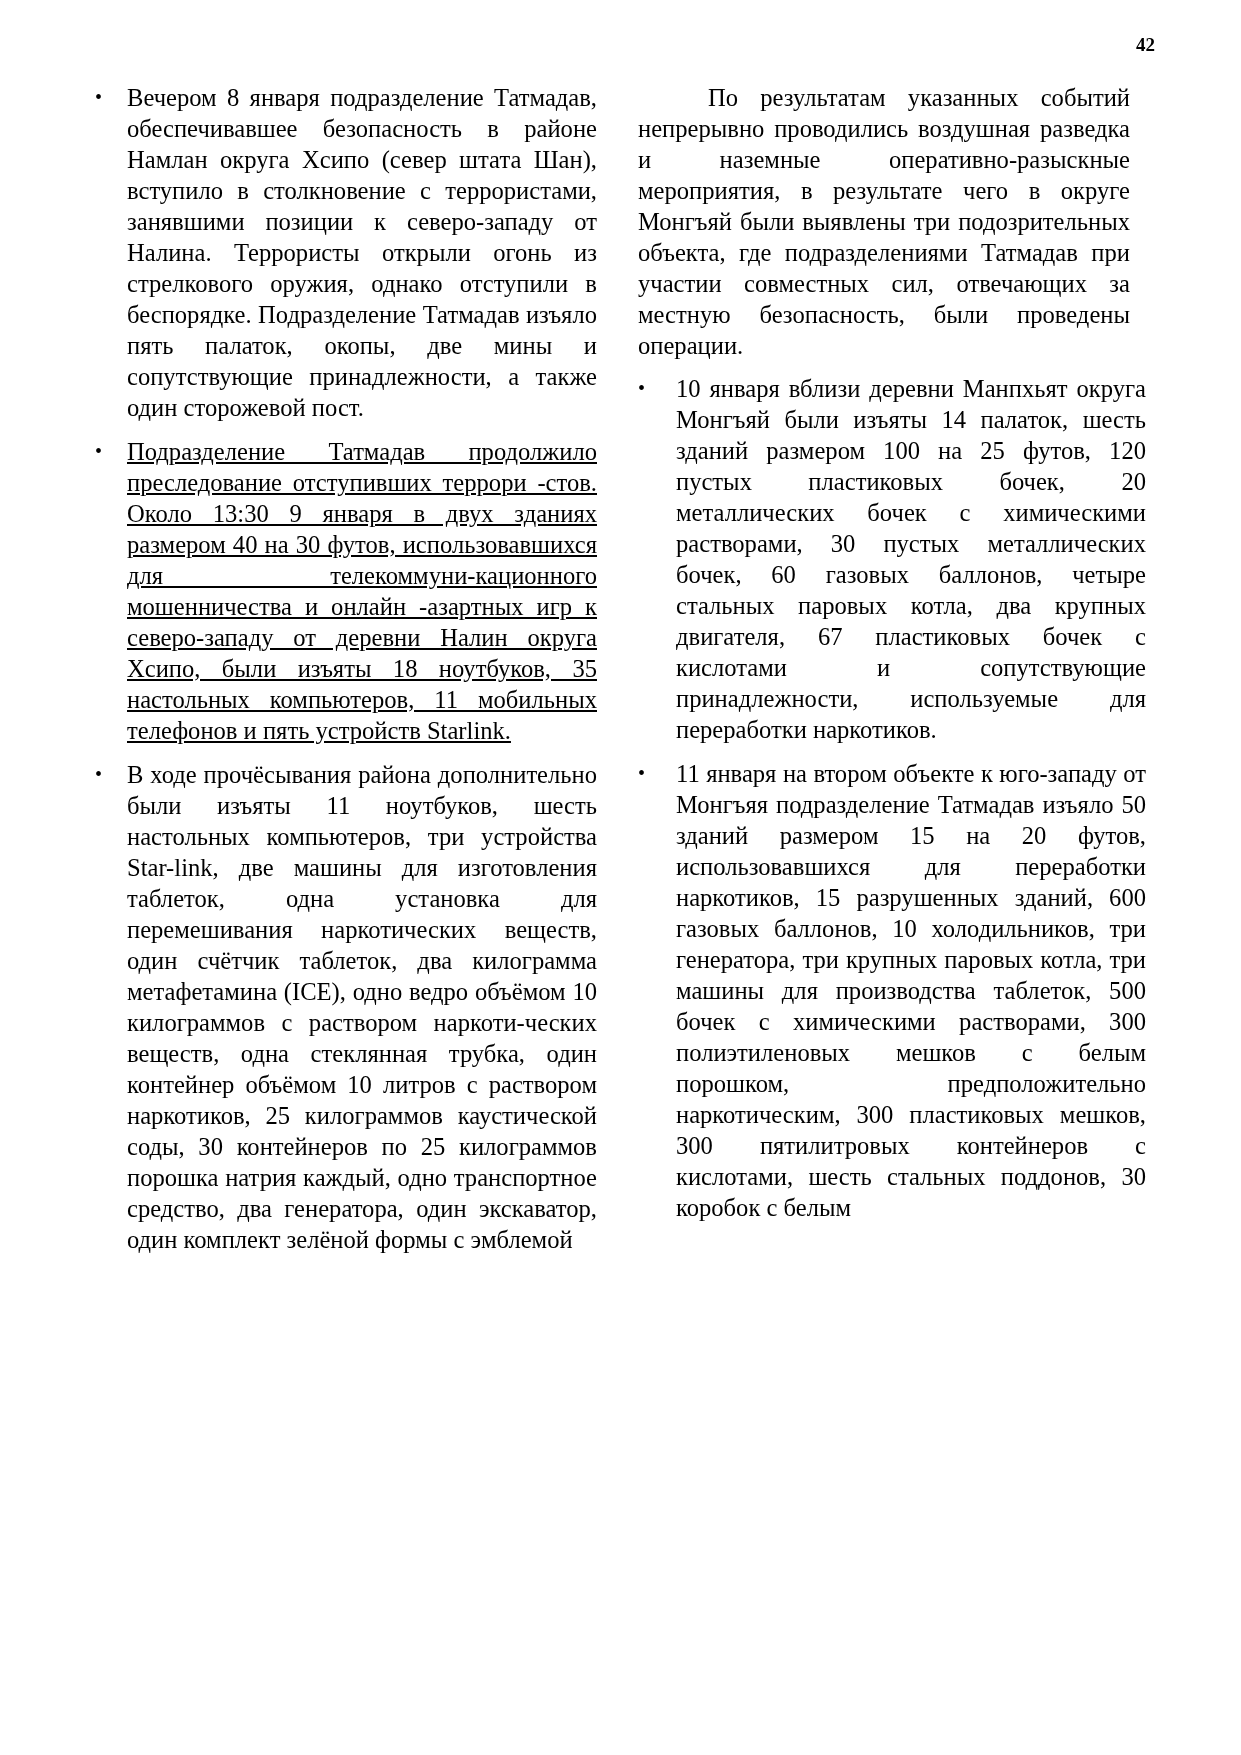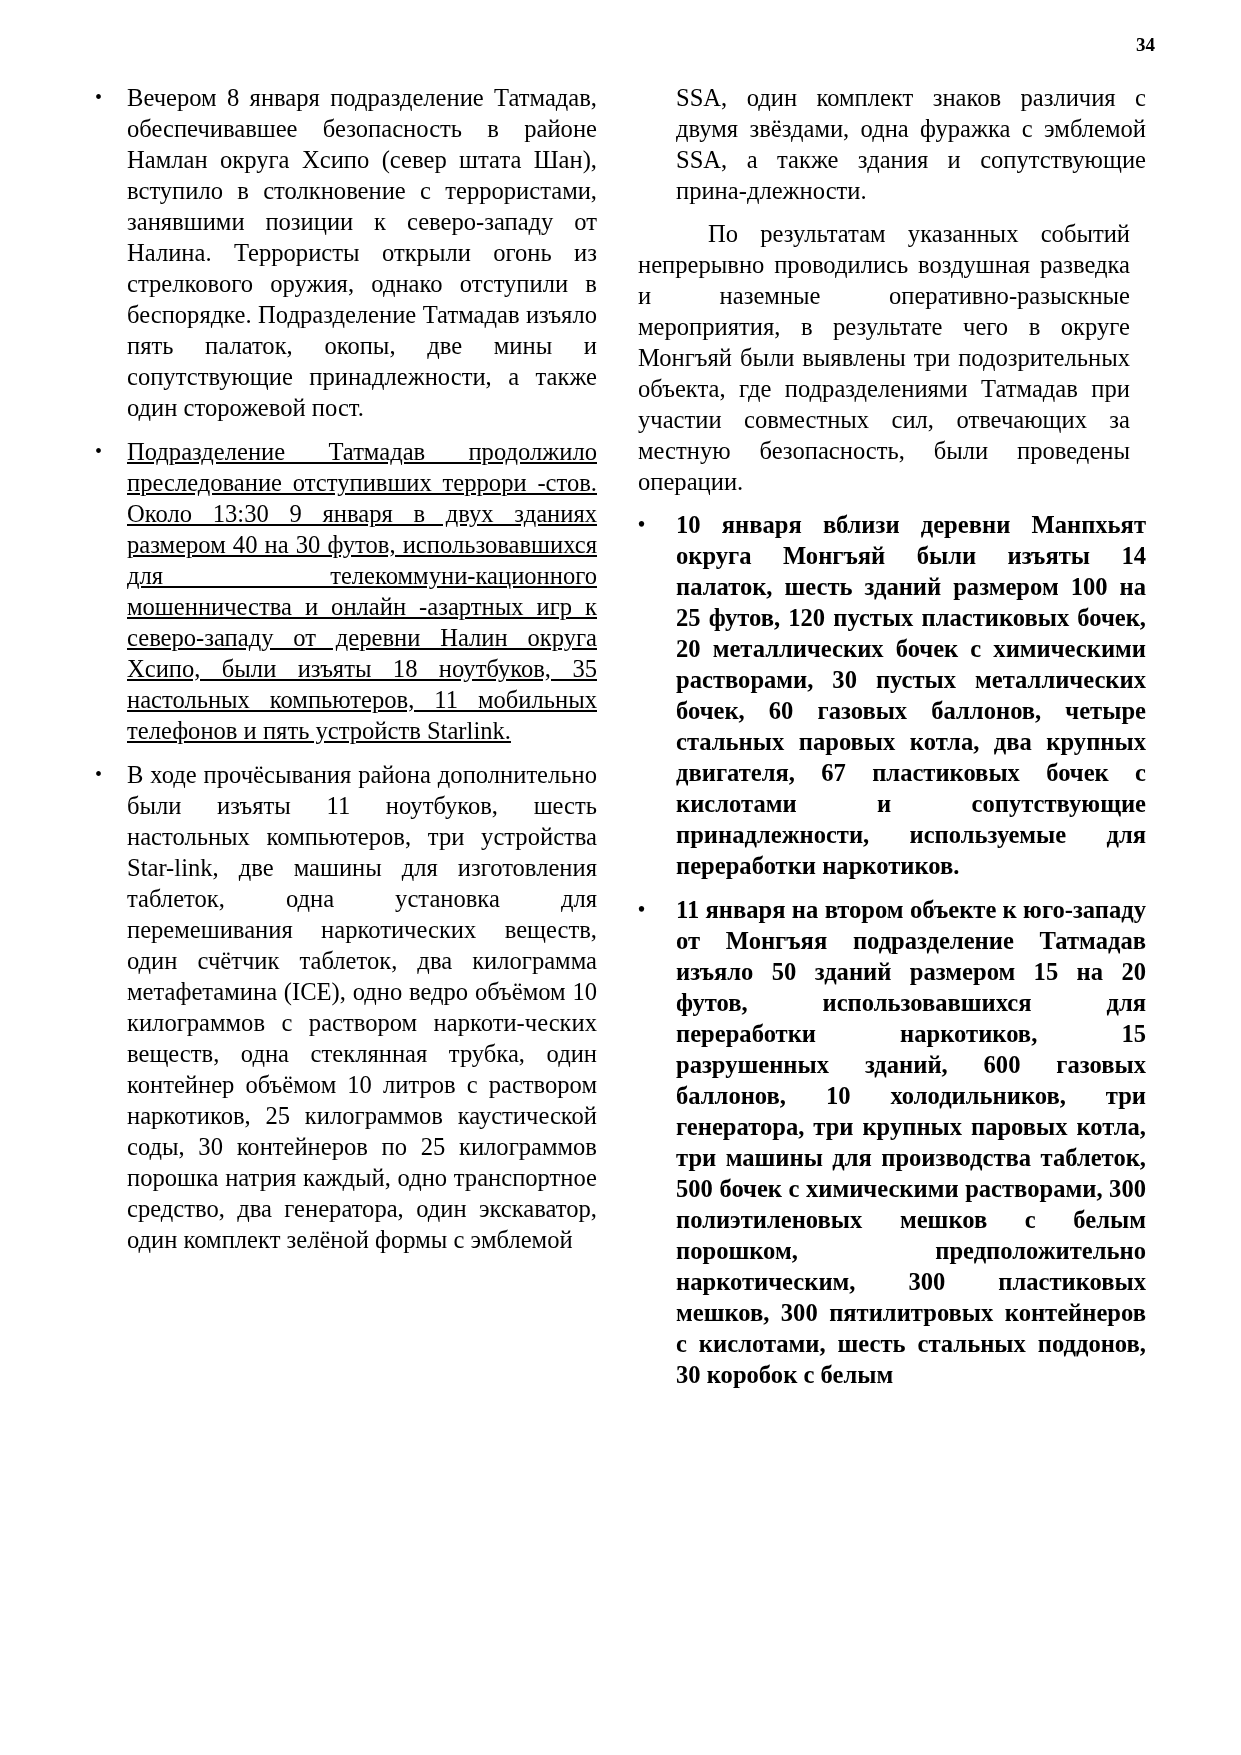--- a/index.html
+++ b/index.html
@@ -16,58 +16,57 @@
     position: absolute; top: 82px;
     font-size: 24.6px; line-height: 31px;
   }
   .col-left { left: 95px; width: 502px; }
   .col-right { left: 638px; width: 508px; }
   ul.bullets { list-style: none; margin: 0; padding: 0; }
   ul.bullets li {
     position: relative; padding-left: 32px; margin: 0 0 12px 0;
     text-align: justify; hyphens: manual;
   }
-  .col-right ul.bullets li { padding-left: 38px; font-weight: bold; }
+  .col-right ul.bullets li { padding-left: 38px; }
   .bullet {
     position: absolute; left: 0; top: 0;
     font-size: 20px; line-height: 31px;
   }
   .bullet::before { content: "\2022"; }
   .continuation {
     margin: 0 0 12px 0; padding-left: 38px; text-align: justify;
   }
   .para {
     margin: 0 16px 12px 0; text-indent: 70px; text-align: justify;
   }
   .li-text { display: block; }
 </style>
 </head>
 <body>
 
-<div class="page-number">34</div>
+<div class="page-number">42</div>
 
 <div class="col col-left">
   <ul class="bullets">
     <li style="margin-bottom:13px;">
       <span class="bullet"></span>
       <span class="li-text">Вечером 8 января подразделение Татмадав, обеспечивавшее безопасность в районе Намлан округа Хсипо (север штата Шан), вступило в столкновение с террористами, занявшими позиции к северо-западу от Налина. Террористы открыли огонь из стрелкового оружия, однако отступили в беспорядке. Подразделение Татмадав изъяло пять палаток, окопы, две мины и сопутствующие принадлежности, а также один сторожевой пост.</span>
     </li>
     <li style="margin-bottom:13px;text-decoration:underline;">
       <span class="bullet"></span>
       <span class="li-text">Подразделение Татмадав продолжило преследование отступивших террори -стов. Около 13:30 9 января в двух зданиях размером 40 на 30 футов, использовавшихся для телекоммуни-кационного мошенничества и онлайн -азартных игр к северо-западу от деревни Налин округа Хсипо, были изъяты 18 ноутбуков, 35 настольных компьютеров, 11 мобильных телефонов и пять устройств Starlink.</span>
     </li>
     <li>
       <span class="bullet"></span>
       <span class="li-text">В ходе прочёсывания района дополнительно были изъяты 11 ноутбуков, шесть настольных компьютеров, три устройства Star-link, две машины для изготовления таблеток, одна установка для перемешивания наркотических веществ, один счётчик таблеток, два килограмма метафетамина (ICE), одно ведро объёмом 10 килограммов с раствором наркоти-ческих веществ, одна стеклянная трубка, один контейнер объёмом 10 литров с раствором наркотиков, 25 килограммов каустической соды, 30 контейнеров по 25 килограммов порошка натрия каждый, одно транспортное средство, два генератора, один экскаватор, один комплект зелёной формы с эмблемой</span>
     </li>
   </ul>
 </div>
 
 <div class="col col-right">
-  <p class="continuation">SSA, один комплект знаков различия с двумя звёздами, одна фуражка с эмблемой SSA, а также здания и сопутствующие прина-длежности.</p>
   <p class="para">По результатам указанных событий непрерывно проводились воздушная разведка и наземные оперативно-разыскные мероприятия, в результате чего в округе Монгъяй были выявлены три подозрительных объекта, где подразделениями Татмадав при участии совместных сил, отвечающих за местную безопасность, были проведены операции.</p>
   <ul class="bullets">
     <li style="margin-bottom:13px;">
       <span class="bullet"></span>
       <span class="li-text">10 января вблизи деревни Манпхьят округа Монгъяй были изъяты 14 палаток, шесть зданий размером 100 на 25 футов, 120 пустых пластиковых бочек, 20 металлических бочек с химическими растворами, 30 пустых металлических бочек, 60 газовых баллонов, четыре стальных паровых котла, два крупных двигателя, 67 пластиковых бочек с кислотами и сопутствующие принадлежности, используемые для переработки наркотиков.</span>
     </li>
     <li>
       <span class="bullet"></span>
       <span class="li-text">11 января на втором объекте к юго-западу от Монгъяя подразделение Татмадав изъяло 50 зданий размером 15 на 20 футов, использовавшихся для переработки наркотиков, 15 разрушенных зданий, 600 газовых баллонов, 10 холодильников, три генератора, три крупных паровых котла, три машины для производства таблеток, 500 бочек с химическими растворами, 300 полиэтиленовых мешков с белым порошком, предположительно наркотическим, 300 пластиковых мешков, 300 пятилитровых контейнеров с кислотами, шесть стальных поддонов, 30 коробок с белым</span>
     </li>

